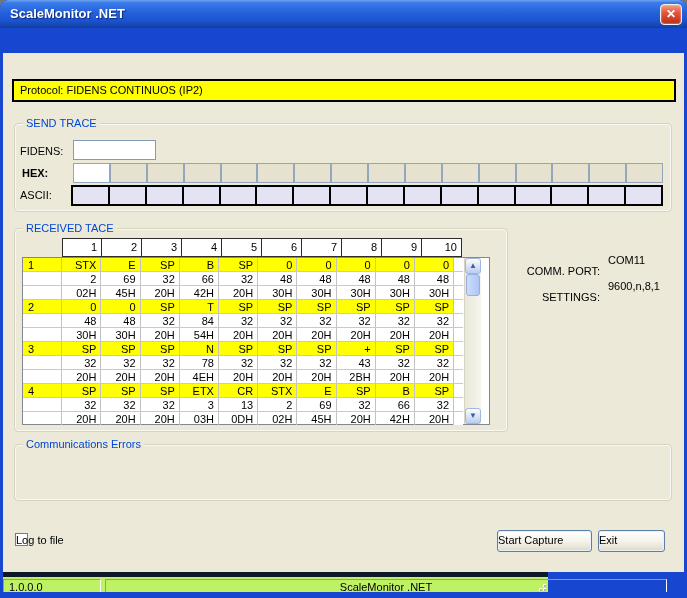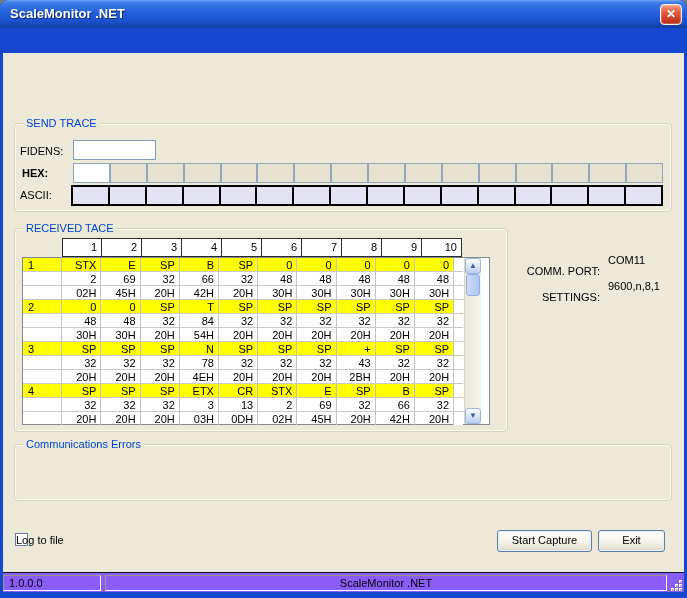--- a/index.html
+++ b/index.html
@@ -127,31 +127,31 @@
   }
   .strack{ position:relative; flex:1; }
   
   .comm-label{ text-align:right; width:85px;margin-top:11px; }
   
   .xp-btn{
     position:absolute; height:22px;
     background:linear-gradient(180deg,#FFFFFF 0%,#F4F2E8 55%,#E2DFD2 90%,#D5D1C3 100%);
     border:1px solid #5A7EA5; border-radius:3px;
     font-size:11px; font-family:"Liberation Sans", sans-serif;
-    text-align:center; line-height:19px; color:#000;
+    line-height:19px; color:#000;
     box-shadow:0 0 0 1px #E9F0F8 inset;
   }
   .checkbox{
     left:15px; top:533px; width:13px; height:13px;
     background:#fff; border:1px solid #5E7FA6;
   }
   
   .statusbar{
-    left:3px; top:572px; width:681px; height:20px;
-    background:#8b5cf6; border-top:1px solid #0f172a;
+    left:3px; top:572px; width:545px; height:20px;
+    background:#bef264; border-top:5px solid #0f172a;
   }
   .status-panel{
     position:absolute; top:2px; height:16px;
     border:1px solid; border-color:#9A9889 #FFFFFF #FFFFFF #9A9889;
     font-size:11px; padding:1px 5px 0 5px; overflow:hidden;
   }
   .grip{
     position:absolute; right:2px; top:6px; width:12px; height:12px;
   }
   .grip i{
@@ -168,20 +168,21 @@
 <div id="window">
 
   <div class="titlebar">
     <span class="title-text">ScaleMonitor .NET</span>
     <div class="close-btn">✕</div>
   </div>
 
 
   <div class="client"></div>
 
+  <div class="abs banner">Protocol: FIDENS CONTINUOS (IP2)</div>
 
   <div class="abs group" style="left:14px; top:123px; width:658px; height:89px;">
     <span class="group-caption">SEND TRACE</span>
   </div>
   <span class="abs lbl" style="left:20px; top:145px;">FIDENS:</span>
   <input class="abs string-input" value="" style="">
   <span class="abs lbl" style="left:22px; top:167px;font-weight:bold;">HEX:</span>
   <div class="abs hex-row" id="hexRow">
       <div class="hex-cell active"></div>
       <div class="hex-cell"></div>

